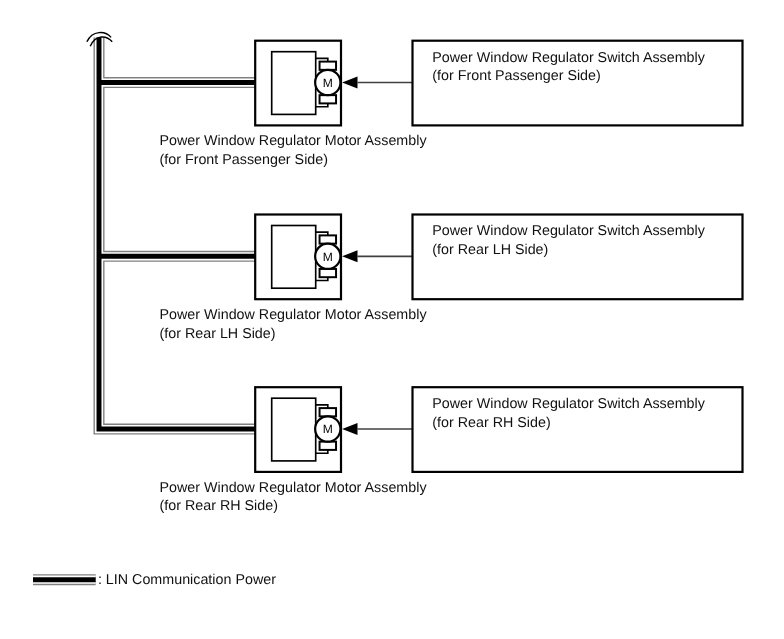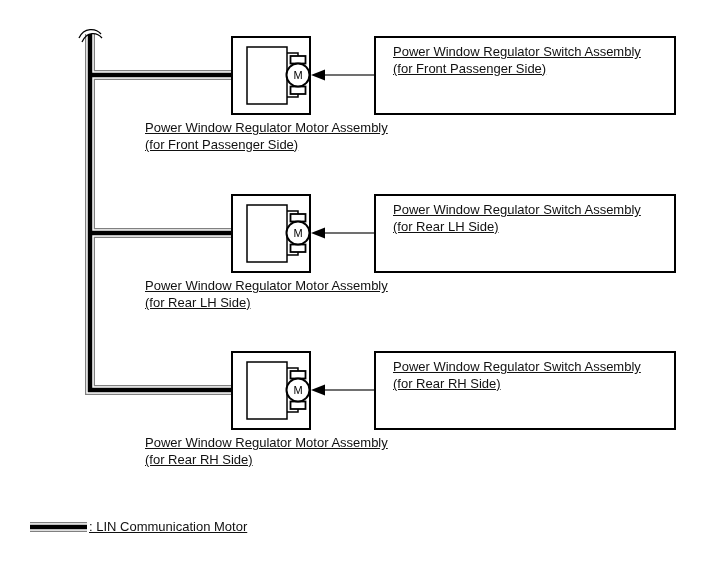--- a/index.html
+++ b/index.html
@@ -19,21 +19,20 @@
   svg.linework {
     position: absolute;
     left: 0;
     top: 0;
   }
   .label {
     position: absolute;
     font-size: 13px;
     line-height: 16.5px;
     white-space: nowrap;
-    text-decoration: underline;
   }
   .switch-text-1 { left: 393px; top: 44px; }
   .switch-text-2 { left: 393px; top: 202px; }
   .switch-text-3 { left: 393px; top: 359px; }
   .motor-label-1 { left: 145px; top: 120px; }
   .motor-label-2 { left: 145px; top: 278px; }
   .motor-label-3 { left: 145px; top: 435px; }
   .legend-text   { left: 89px;  top: 519px; }
 </style>
 </head>
@@ -146,15 +145,15 @@
   </div>
   <div class="label motor-label-2">
     <div>Power Window Regulator Motor Assembly</div>
     <div>(for Rear LH Side)</div>
   </div>
   <div class="label motor-label-3">
     <div>Power Window Regulator Motor Assembly</div>
     <div>(for Rear RH Side)</div>
   </div>
 
-  <div class="label legend-text">: LIN Communication Motor</div>
+  <div class="label legend-text">: LIN Communication Power</div>
 
 </div>
 
 </body></html>

